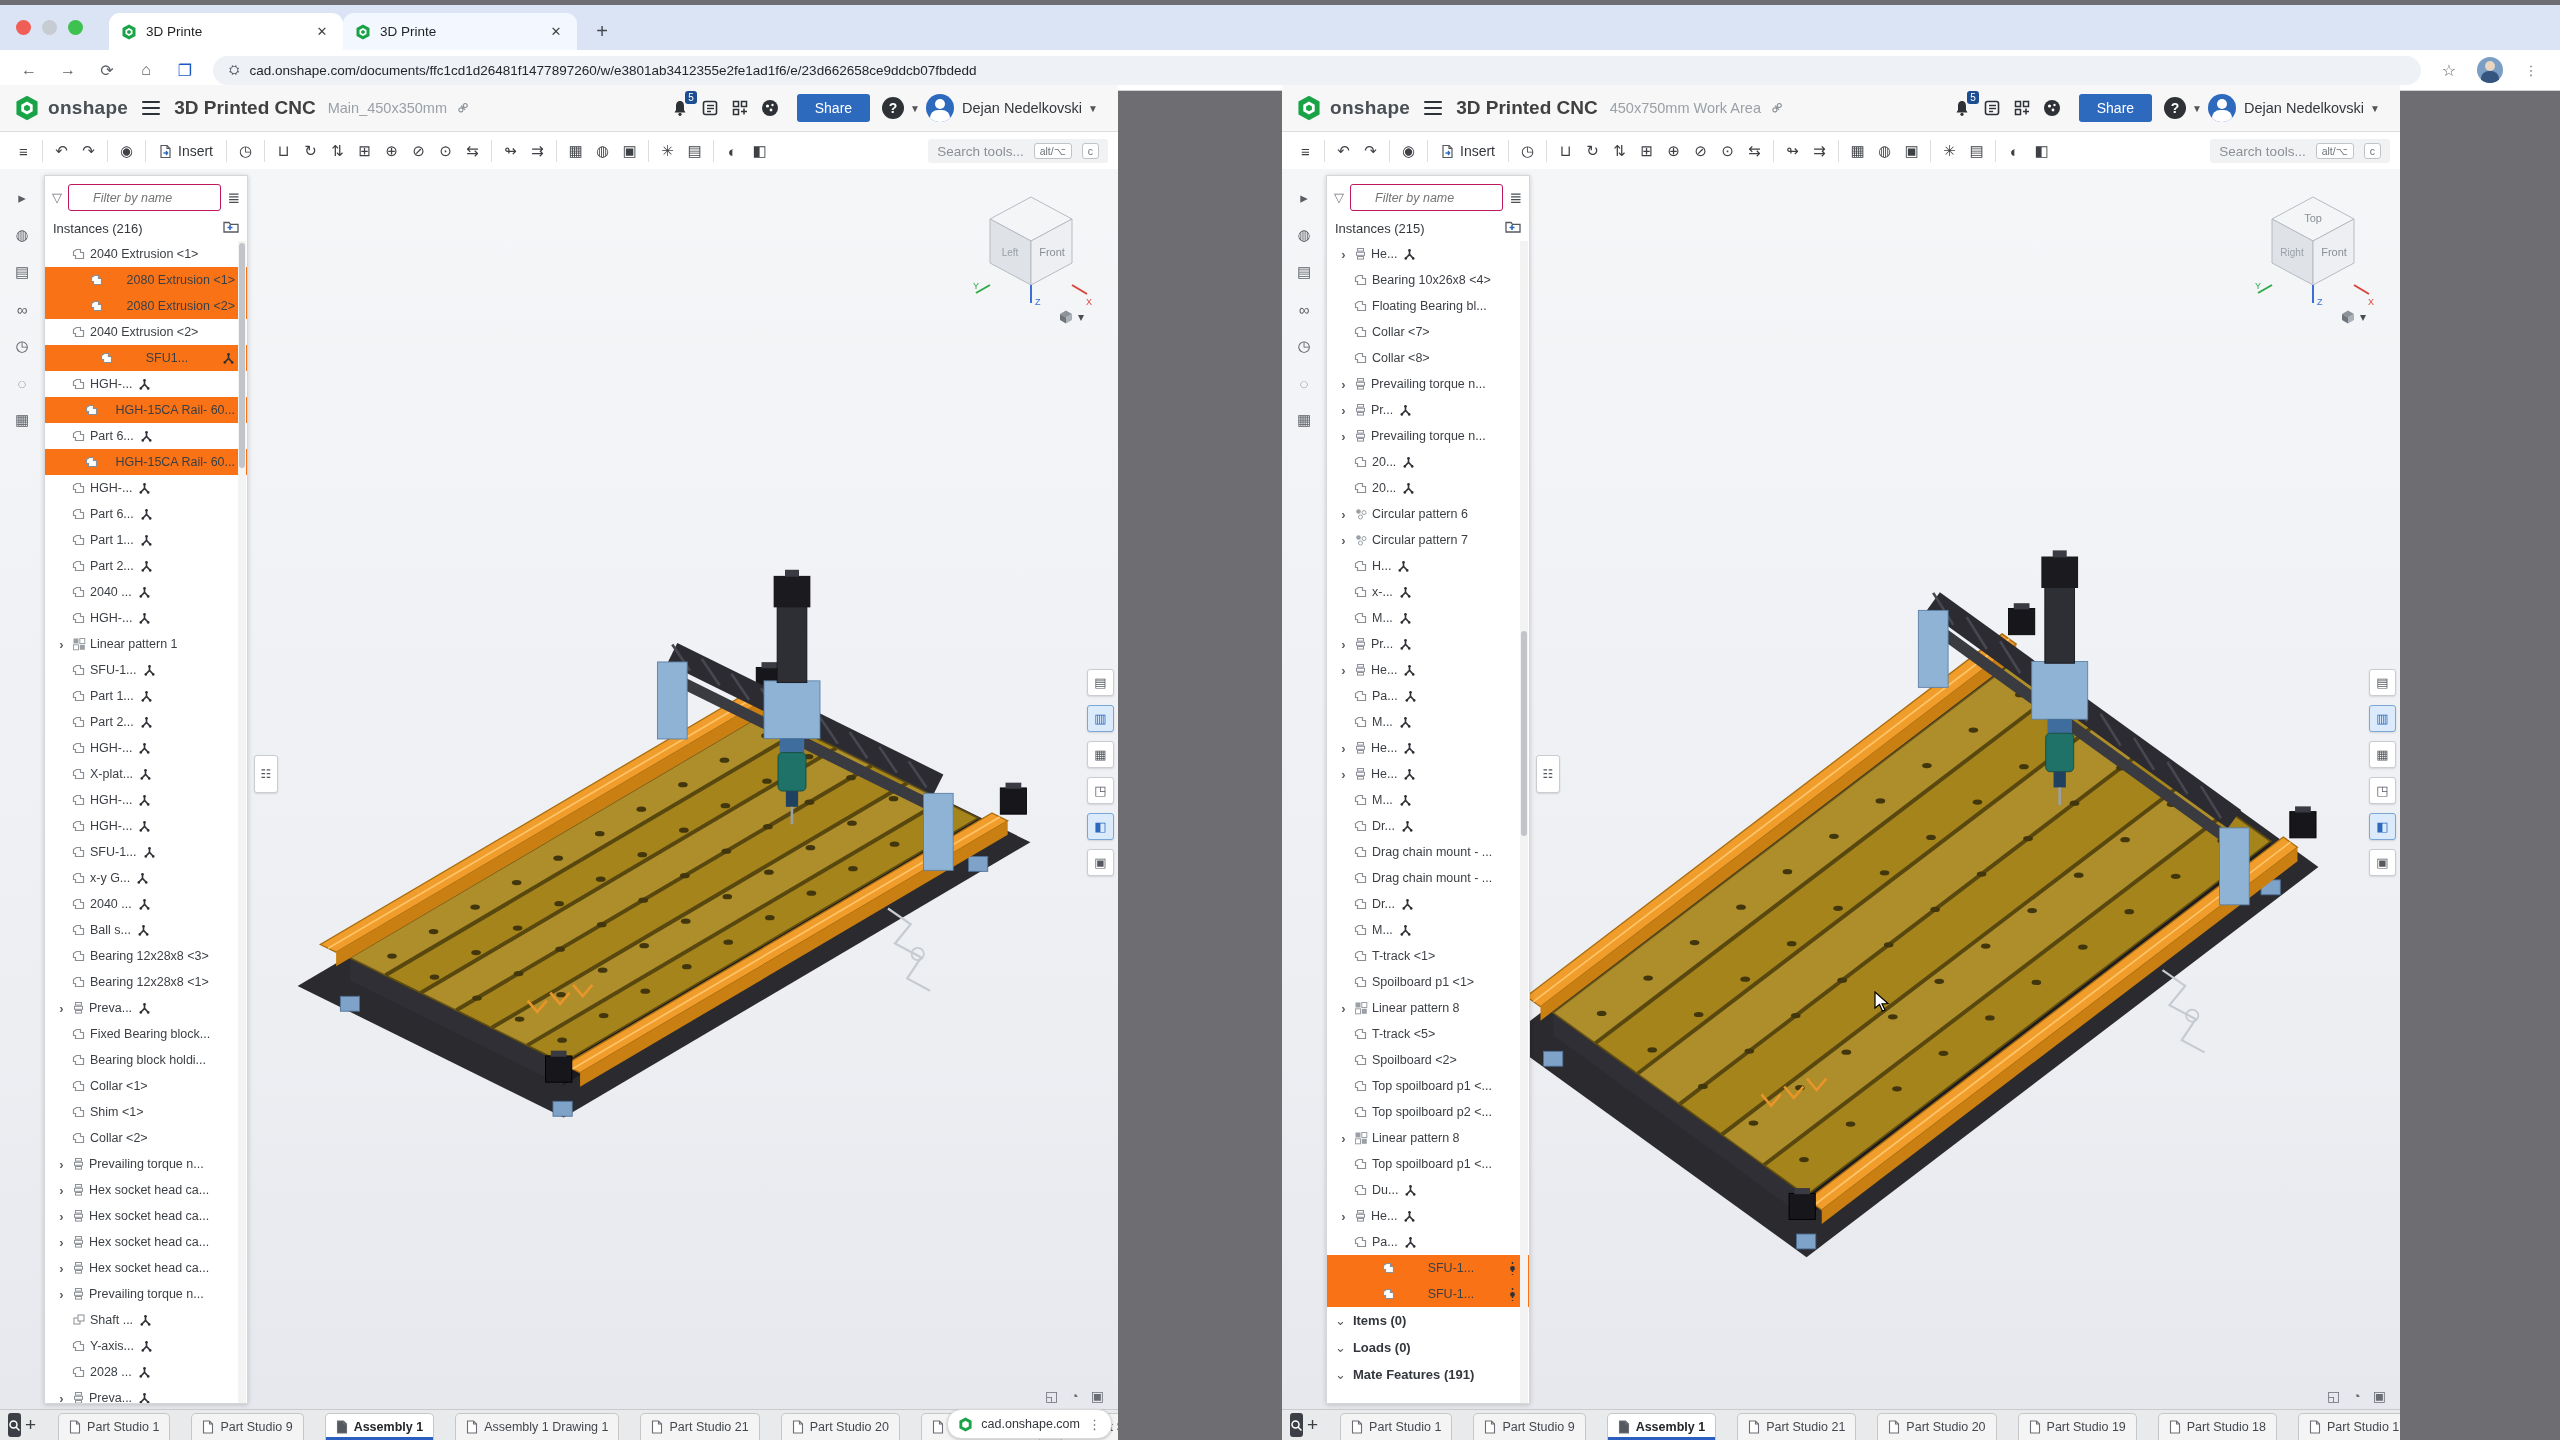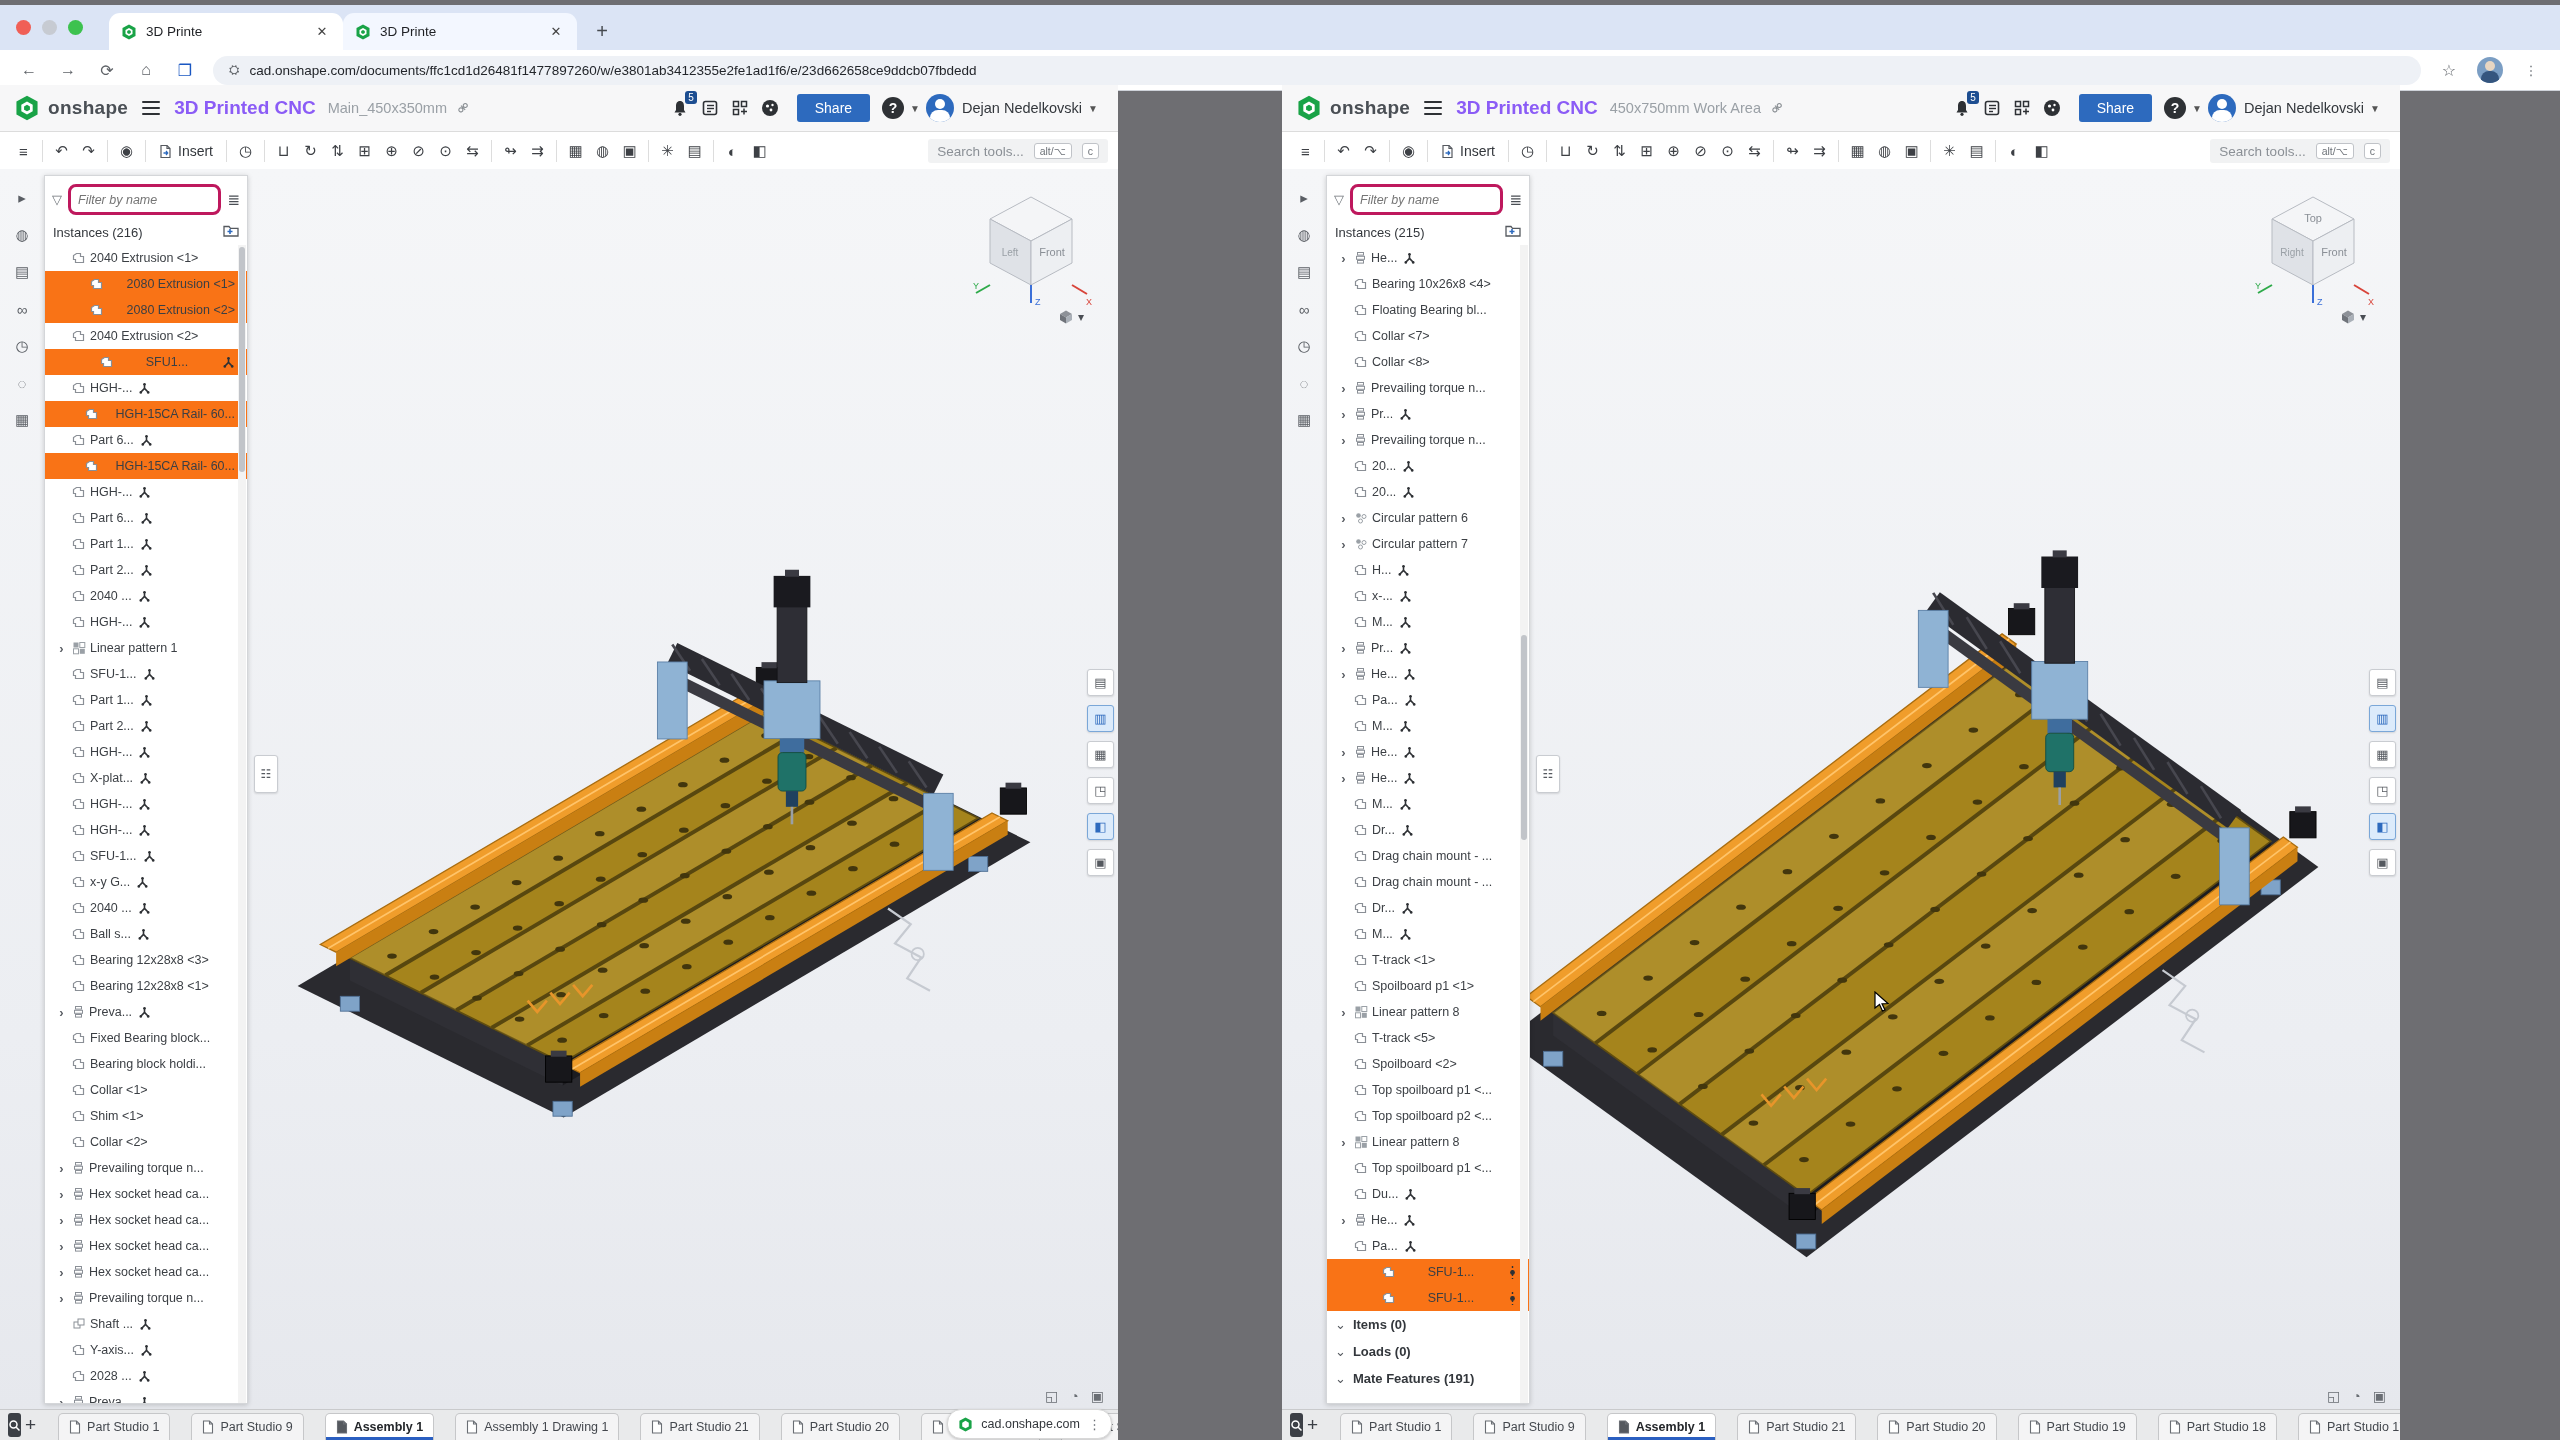--- a/index.html
+++ b/index.html
@@ -25,21 +25,21 @@
   .avatar-sm::after{content:"";position:absolute;left:4px;top:14px;width:18px;height:12px;border-radius:8px 8px 0 0;background:#35557e;}
   
   .win{position:absolute;top:85px;width:1118px;height:1355px;background:#fff;overflow:hidden;}
   #win0{left:0;}
   #win1{left:1282px;}
   .oshead{height:46px;display:flex;align-items:center;padding:0 14px;background:#f7f7f8;border-bottom:1px solid #dcdcdc;}
   .oslogo{display:flex;align-items:center;gap:8px;}
   .osword{font-size:19px;color:#4a4f55;font-weight:600;letter-spacing:.3px;}
   .hamb{display:flex;flex-direction:column;gap:3.5px;margin:0 14px;cursor:pointer;}
   .hamb span{width:18px;height:2.6px;background:#2e3135;border-radius:1px;}
-  .ostitle{font-size:19px;font-weight:bold;color:#8b5cf6;white-space:nowrap;}
+  .ostitle{font-size:19px;font-weight:bold;color:#404040;white-space:nowrap;}
   .ossub{font-size:14.5px;color:#9aa0a6;margin-left:12px;white-space:nowrap;}
   .linkic{color:#8a8f94;font-size:15px;margin-left:10px;transform:rotate(-45deg);}
   .hspace{flex:1;}
   .hbtn{position:relative;width:30px;height:26px;display:flex;align-items:center;justify-content:center;color:#2e3135;}
   .badge{position:absolute;top:-4px;right:-2px;background:#1d4e91;color:#fff;font-size:10px;border-radius:3px;padding:0 3px;line-height:13px;}
   .sharebtn{background:#2d6abe;color:#fff;border:none;border-radius:3px;padding:6px 18px;font-size:14px;margin:0 12px;cursor:pointer;}
   .helpc{width:22px;height:22px;border-radius:50%;background:#2e3135;color:#fff;font-size:14px;font-weight:bold;display:flex;align-items:center;justify-content:center;}
   .caret{color:#555;font-size:10px;margin:0 6px;}
   .uavatar{width:28px;height:28px;border-radius:50%;background:#2d6abe;position:relative;overflow:hidden;margin-right:8px;flex:none;}
   .uavatar::before{content:"";position:absolute;left:9px;top:5px;width:10px;height:10px;border-radius:50%;background:#fff;}
@@ -51,21 +51,21 @@
   .insertbtn{display:flex;align-items:center;gap:6px;font-size:14px;color:#33373c;padding:0 8px;height:27px;}
   .searchtools{margin-left:auto;display:flex;align-items:center;gap:10px;background:#f1f2f3;border-radius:3px;padding:4px 9px;font-size:13.5px;color:#8b9096;}
   .key{border:1px solid #c0c3c8;background:#fff;border-radius:3px;font-size:10.5px;padding:1px 5px;color:#6d7278;}
   .viewport{position:absolute;left:0;top:84px;right:0;bottom:30px;background:linear-gradient(#f5f6f8 0%,#eceef2 70%,#e6e8ed 100%);overflow:hidden;}
   .leftstrip{position:absolute;left:6px;top:18px;width:32px;display:flex;flex-direction:column;gap:15px;align-items:center;color:#5a5e64;font-size:15px;z-index:5;}
   .leftstrip .si{width:24px;height:22px;display:flex;align-items:center;justify-content:center;border-radius:3px;}
   
   .panel{position:absolute;left:44px;top:6px;width:202px;bottom:6px;background:#fff;border:1px solid #d4d6d9;box-shadow:0 1px 5px rgba(0,0,0,.18);z-index:6;display:flex;flex-direction:column;}
   .filterrow{display:flex;align-items:center;gap:6px;padding:8px 7px 5px 7px;}
   .funnel{color:#6d7278;font-size:13px;}
-  .filterinput{flex:1;min-width:0;border:3px solid #be185d;border-radius:8px;height:25px;font-style:italic;color:#9aa0a6;font-size:12.5px;padding:0 7px;outline:none;font-family:"Liberation Sans",sans-serif;background:#fff;}
+  .filterinput{flex:1;min-width:0;border:1px solid #be185d;border-radius:3px;height:25px;font-style:italic;color:#9aa0a6;font-size:12.5px;padding:0 24px;outline:none;font-family:"Liberation Sans",sans-serif;background:#fff;}
   .listic{color:#4a4e54;font-size:15px;}
   .paneltitle{display:flex;align-items:center;justify-content:space-between;padding:4px 8px 5px 8px;font-weight:normal;font-size:13px;color:#33373c;}
   .ilist{position:relative;flex:1;overflow:hidden;}
   .row{display:flex;align-items:center;height:26px;padding-left:10px;padding-right:12px;font-size:12.5px;color:#3b3f44;gap:4px;white-space:nowrap;}
   .row.sel{background:#f97316;justify-content:space-between;}
   .chevslot{width:13px;flex:none;color:#5a5e64;font-size:13px;font-weight:bold;text-align:center;}
   .iico{flex:none;display:flex;align-items:center;}
   .lbl{overflow:hidden;text-overflow:clip;}
   .mico{flex:none;display:flex;align-items:center;margin-left:2px;}
   .sectrow{display:flex;align-items:center;height:27px;gap:7px;font-size:13px;color:#33373c;padding-left:8px;font-weight:bold;}

